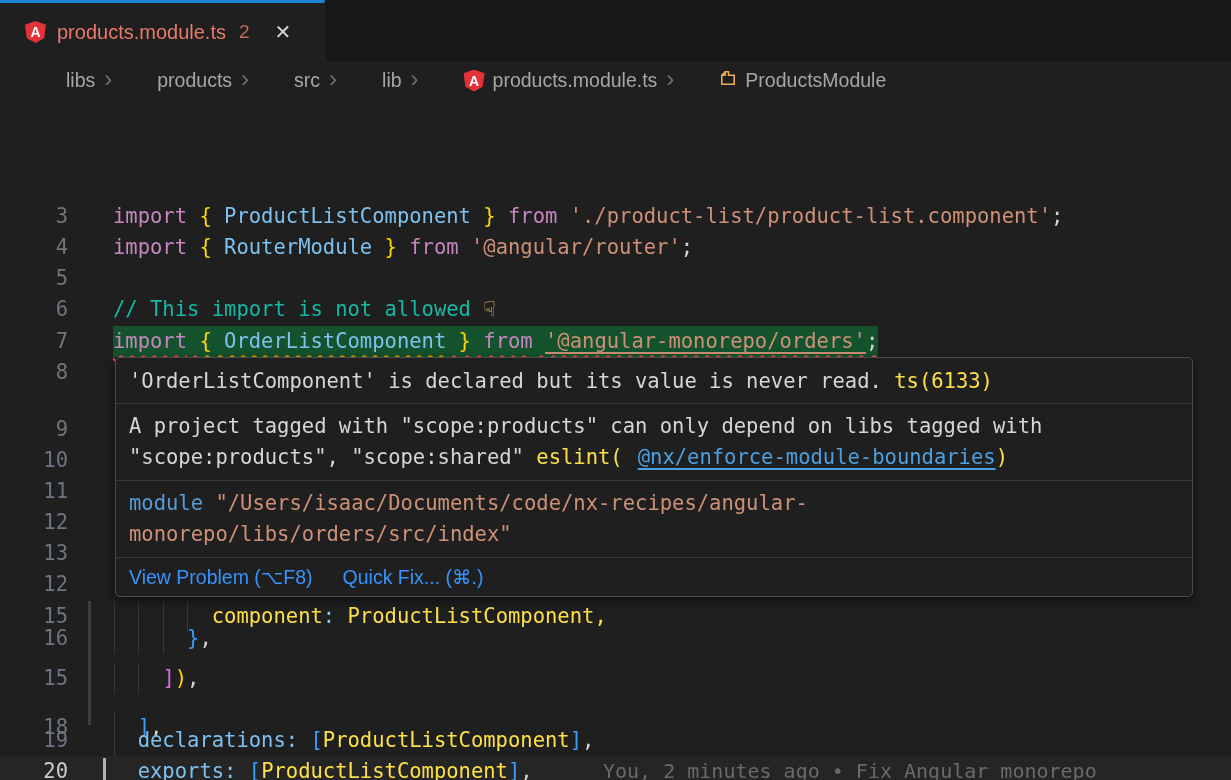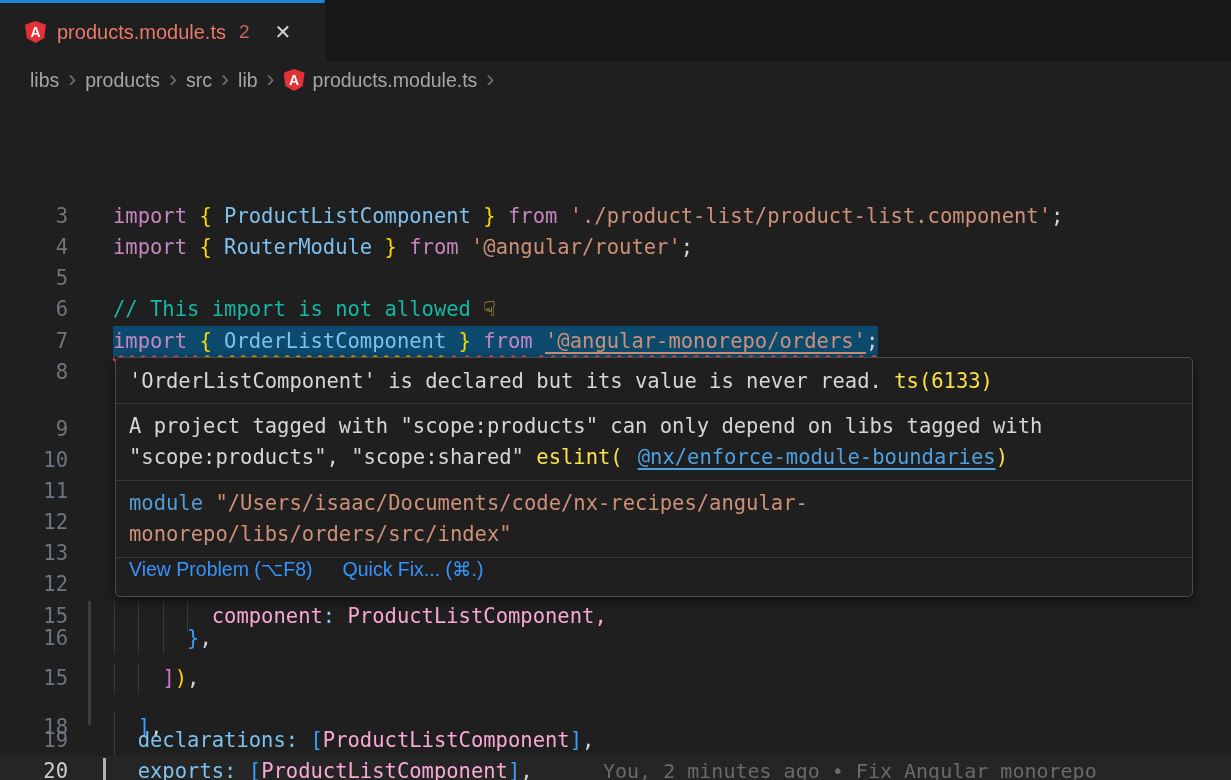--- a/index.html
+++ b/index.html
@@ -16,56 +16,56 @@
   .tab-close{color:#d7d7d7;font-size:20px;margin-left:14px;}
 
   .ng-icon{width:21px;height:22px;background:#e23237;flex:0 0 21px;
            clip-path:polygon(50% 0,100% 17%,91% 78%,50% 100%,9% 78%,0 17%);
            display:flex;align-items:center;justify-content:center;
            color:#fff;font-weight:bold;font-size:14px;line-height:1;}
 
   
   .breadcrumbs{position:absolute;left:0;top:61px;width:1231px;height:39px;background:#1f1f1f;
                display:flex;align-items:center;padding-left:30px;box-sizing:border-box;}
-  .crumb{display:flex;gap:8px;color:#a6a6a6;font-size:19.5px;cursor:pointer;}
+  .crumb{display:flex;align-items:center;gap:8px;color:#a6a6a6;font-size:19.5px;cursor:pointer;margin-left:36px;}
   .crumb-sep{color:#6f6f6f;font-size:24px;margin:0 9px 3px 9px;}
   .class-icon{display:inline-block;}
 
   
   .editor{position:absolute;left:0;top:100px;width:1231px;height:680px;
           font-family:"DejaVu Sans Mono","Liberation Mono",monospace;font-size:20.5px;}
   .line{position:absolute;left:0;width:1231px;height:31px;line-height:31px;white-space:pre;}
   .line.current{background:#252526;}
   .lnum{position:absolute;left:0;top:0;width:68px;text-align:right;color:#6e7681;}
   .line.current .lnum{color:#cccccc;}
   .code{position:absolute;left:113px;top:0;}
   .guide{position:absolute;top:0;width:1px;height:31px;background:#383838;}
 
-  .c-kw{color:#c586c0}.c-blue{color:#7fc1ee}.c-teal{color:#f9a8d4}
+  .c-kw{color:#c586c0}.c-blue{color:#7fc1ee}.c-teal{color:#fde047}
   .c-str{color:#ce9178}.c-com{color:#14b8a6}.c-fg{color:#d4d4d4}
   .c-b1{color:#ffd700}.c-b2{color:#d670d6}.c-b3{color:#3b9eff}
   .c-emoji{color:#f2c14e;font-family:"DejaVu Sans",sans-serif;}
   .u{text-decoration:underline;text-underline-offset:4px;}
-  .errline{background:#0c4a6e;text-decoration:underline wavy #f14c4c 2px;text-underline-offset:7px;}
+  .errline{background:#14532d;text-decoration:underline wavy #f14c4c 2px;text-underline-offset:7px;}
   .warnseg{text-decoration:underline wavy #cca700 2px;text-underline-offset:7px;}
 
   .cursor-bar{position:absolute;left:103px;top:658px;width:3px;height:28px;background:#aeb3b9;}
   .changebar{position:absolute;left:88px;top:501px;width:3px;height:124px;background:#3e3e3e;}
   .blame{position:absolute;left:603px;top:656px;height:31px;line-height:31px;color:#6a6a6a;
          font-family:"DejaVu Sans Mono","Liberation Mono",monospace;font-size:20px;white-space:pre;}
 
   
   .hover-popup{position:absolute;left:115px;top:257px;width:1078px;height:240px;box-sizing:border-box;
                background:#1f1f1f;border:1px solid #4b4b4b;border-radius:5px;z-index:5;
                box-shadow:0 4px 12px rgba(0,0,0,.5);overflow:hidden;
                font-family:"DejaVu Sans Mono","Liberation Mono",monospace;font-size:20.5px;}
   .hp-sect{box-sizing:border-box;padding:0 13px;border-bottom:1px solid #393939;}
   .hp-s1{height:46px;display:flex;align-items:center;}
   .hp-s2,.hp-s3{height:77px;padding-top:7px;line-height:31px;}
-  .hp-s4{height:38px;display:flex;gap:30px;border-bottom:none;
+  .hp-s4{height:38px;display:flex;align-items:center;gap:30px;border-bottom:none;
          font-family:"Liberation Sans","DejaVu Sans",sans-serif;font-size:19.5px;}
   .hp-main{color:#d6d6d6;}
   .hp-dim{color:#fde047;}
   .hp-link{color:#4da0e0;text-decoration:underline;text-underline-offset:4px;cursor:pointer;padding-left:15px;}
   .hp-action{color:#3794ff;cursor:pointer;}
   .hp-kwb{color:#569cd6}.hp-str{color:#ce9178}
 </style>
 </head>
 <body>
 
@@ -95,20 +95,26 @@
       <span class="crumb-sep">›</span>
       <span class="crumb">
         <span>lib</span>
       </span>
       <span class="crumb-sep">›</span>
       <span class="crumb">
         <span class="ng-icon">A</span>
         <span>products.module.ts</span>
       </span>
       <span class="crumb-sep">›</span>
+      <span class="crumb">
+        <span><svg class="class-icon" width="18" height="18" viewBox="0 0 18 18">
+            <path fill="none" stroke="#e8ab53" stroke-width="1.6" d="M6.2 2.8h3.3v3.4h5.7v9H2.8v-9h3.4zM6.2 2.8L2.8 6.2"></path>
+          </svg></span>
+        <span>ProductsModule</span>
+      </span>
     </div>
 
   <div class="editor">
     <div class="changebar"></div>
     <div>
         <div class="line" style="top: 101px;"><span class="lnum">3</span><span class="code"><span class="c-kw">import</span><span class="c-fg"> </span><span class="c-b1">{</span><span class="c-fg"> </span><span class="c-blue">ProductListComponent</span><span class="c-fg"> </span><span class="c-b1">}</span><span class="c-fg"> </span><span class="c-kw">from</span><span class="c-fg"> </span><span class="c-str">'./product-list/product-list.component'</span><span class="c-fg">;</span></span></div>
         <div class="line" style="top: 132px;"><span class="lnum">4</span><span class="code"><span class="c-kw">import</span><span class="c-fg"> </span><span class="c-b1">{</span><span class="c-fg"> </span><span class="c-blue">RouterModule</span><span class="c-fg"> </span><span class="c-b1">}</span><span class="c-fg"> </span><span class="c-kw">from</span><span class="c-fg"> </span><span class="c-str">'@angular/router'</span><span class="c-fg">;</span></span></div>
         <div class="line" style="top: 163px;"><span class="lnum">5</span><span class="code"></span></div>
         <div class="line" style="top: 194px;"><span class="lnum">6</span><span class="code"><span class="c-com">// This import is not allowed </span><span class="c-emoji">☟</span></span></div>
         <div class="line" style="top: 226px;"><span class="lnum">7</span><span class="code errline"><span class="c-kw">import</span><span class="c-fg"> </span><span class="warnseg"><span class="c-b1">{</span><span class="c-fg"> </span><span class="c-blue">OrderListComponent</span></span><span class="c-fg"> </span><span class="c-b1">}</span><span class="c-fg"> </span><span class="c-kw">from</span><span class="c-fg"> </span><span class="c-str u">'@angular-monorepo/orders'</span><span class="c-fg">;</span></span></div>

